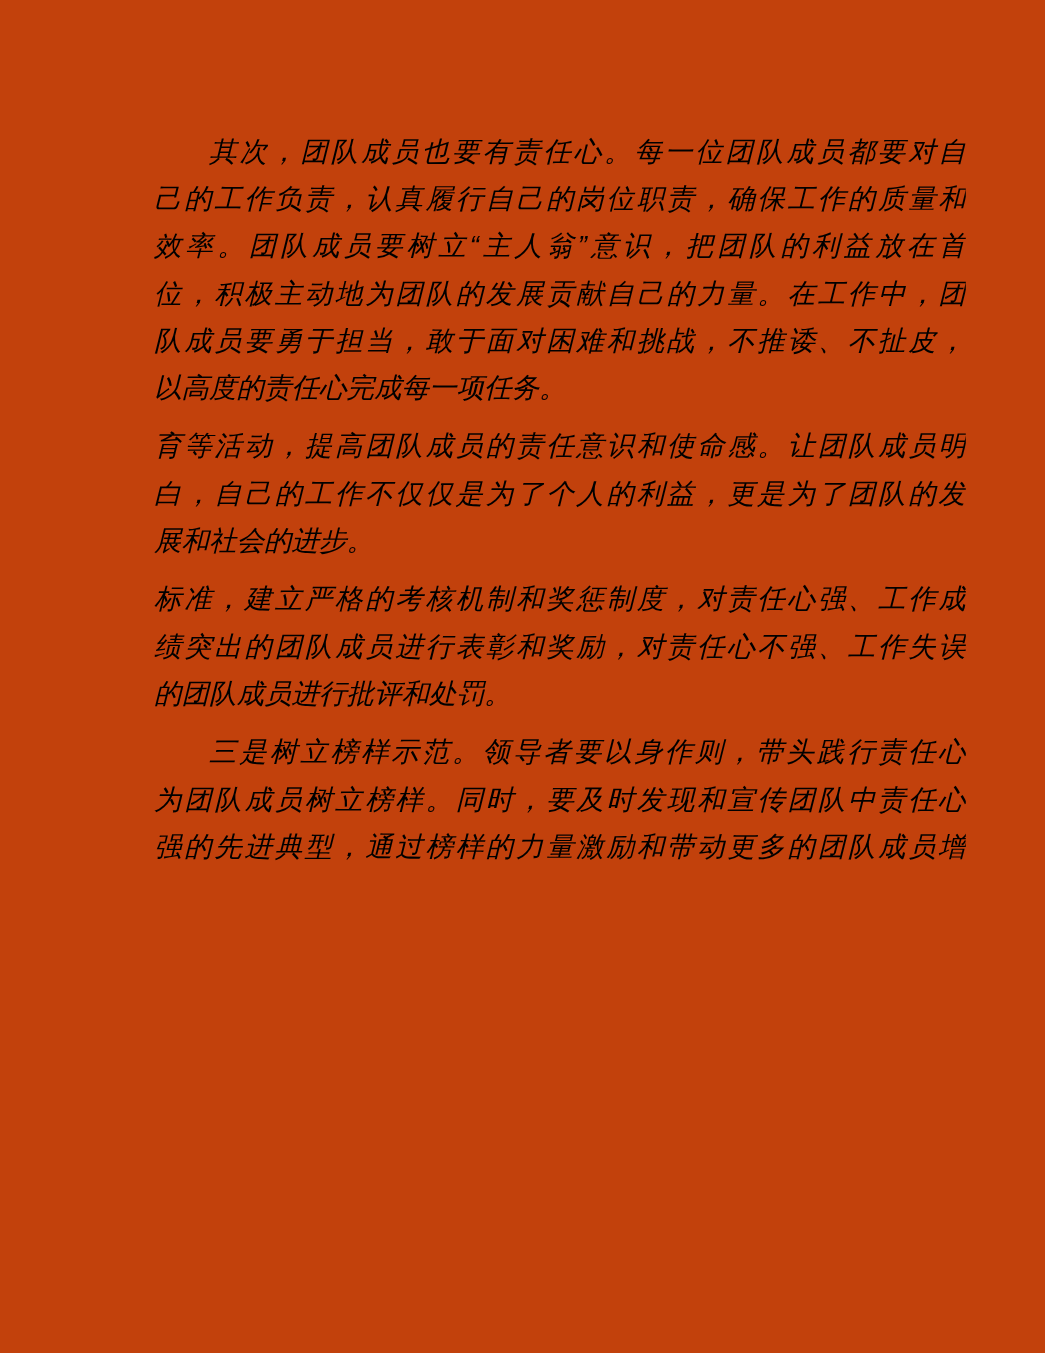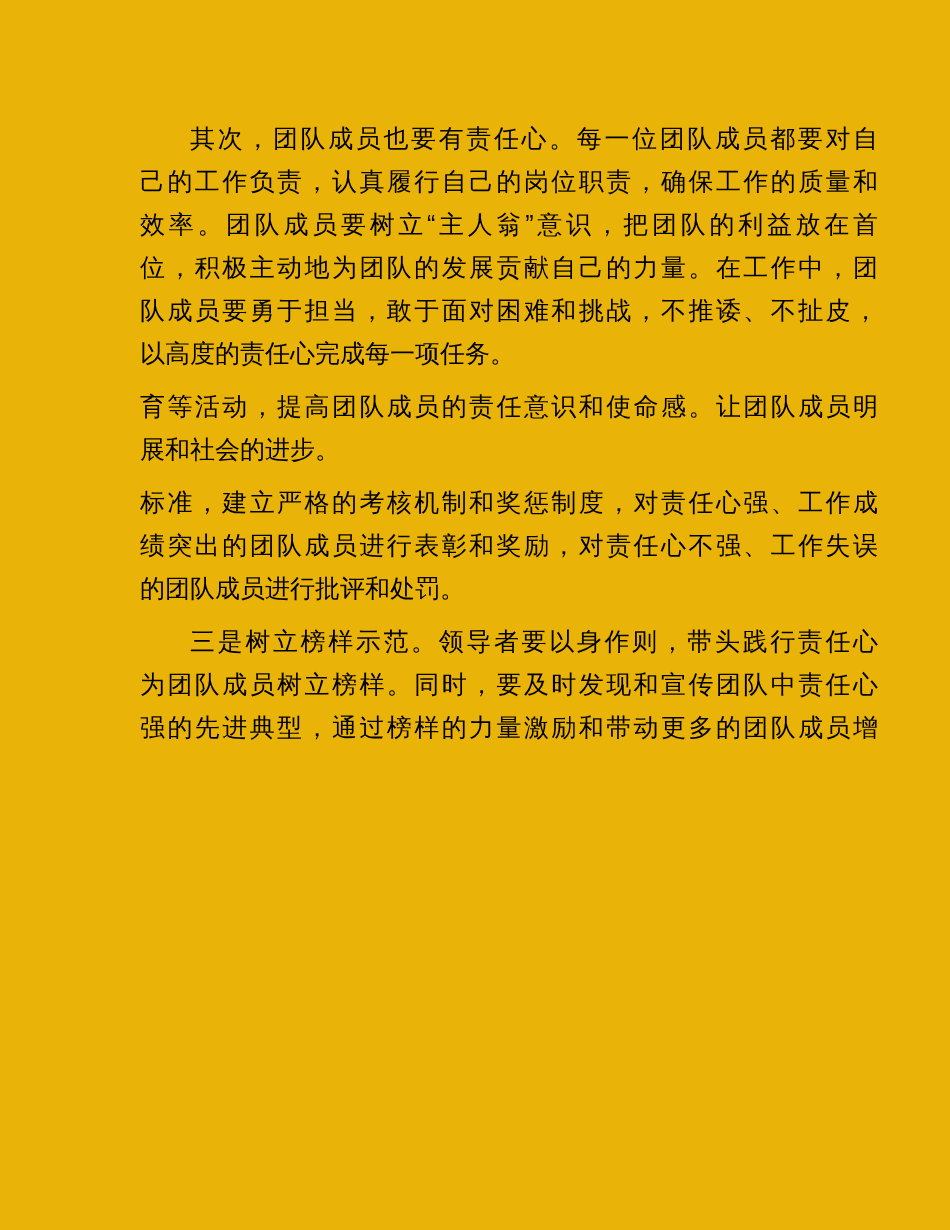--- a/index.html
+++ b/index.html
@@ -5,23 +5,24 @@
   * { margin: 0; padding: 0; box-sizing: border-box; }
   html, body {
     width: 950px;
     height: 1230px;
     background: #ffffff;
     font-family: "Liberation Sans", "DejaVu Sans", sans-serif;
   }
   .doc-page {
     width: 950px;
     height: 1230px;
-    background: #eab308;
+    background: #c2410c;
     padding: 117px 72px 0 140px;
     overflow: hidden;
+    font-style: italic;
   }
   .para {
     margin: 0 0 10px 0;
   }
   .line {
     color: #000000;
     font-size: 25px;
     line-height: 43px;
     height: 43px;
     white-space: nowrap;
@@ -47,20 +48,21 @@
     <div class="line">己的工作负责，认真履行自己的岗位职责，确保工作的质量和</div>
     <div class="line">效率。团队成员要树立“主人翁”意识，把团队的利益放在首</div>
     <div class="line">位，积极主动地为团队的发展贡献自己的力量。在工作中，团</div>
     <div class="line">队成员要勇于担当，敢于面对困难和挑战，不推诿、不扯皮，</div>
     <div class="line last">以高度的责任心完成每一项任务。</div>
   </div>
 
 
   <div class="para">
     <div class="line">育等活动，提高团队成员的责任意识和使命感。让团队成员明</div>
+    <div class="line">白，自己的工作不仅仅是为了个人的利益，更是为了团队的发</div>
     <div class="line last">展和社会的进步。</div>
   </div>
 
   <div class="para">
     <div class="line">标准，建立严格的考核机制和奖惩制度，对责任心强、工作成</div>
     <div class="line">绩突出的团队成员进行表彰和奖励，对责任心不强、工作失误</div>
     <div class="line last">的团队成员进行批评和处罚。</div>
   </div>
 
   <div class="para">

